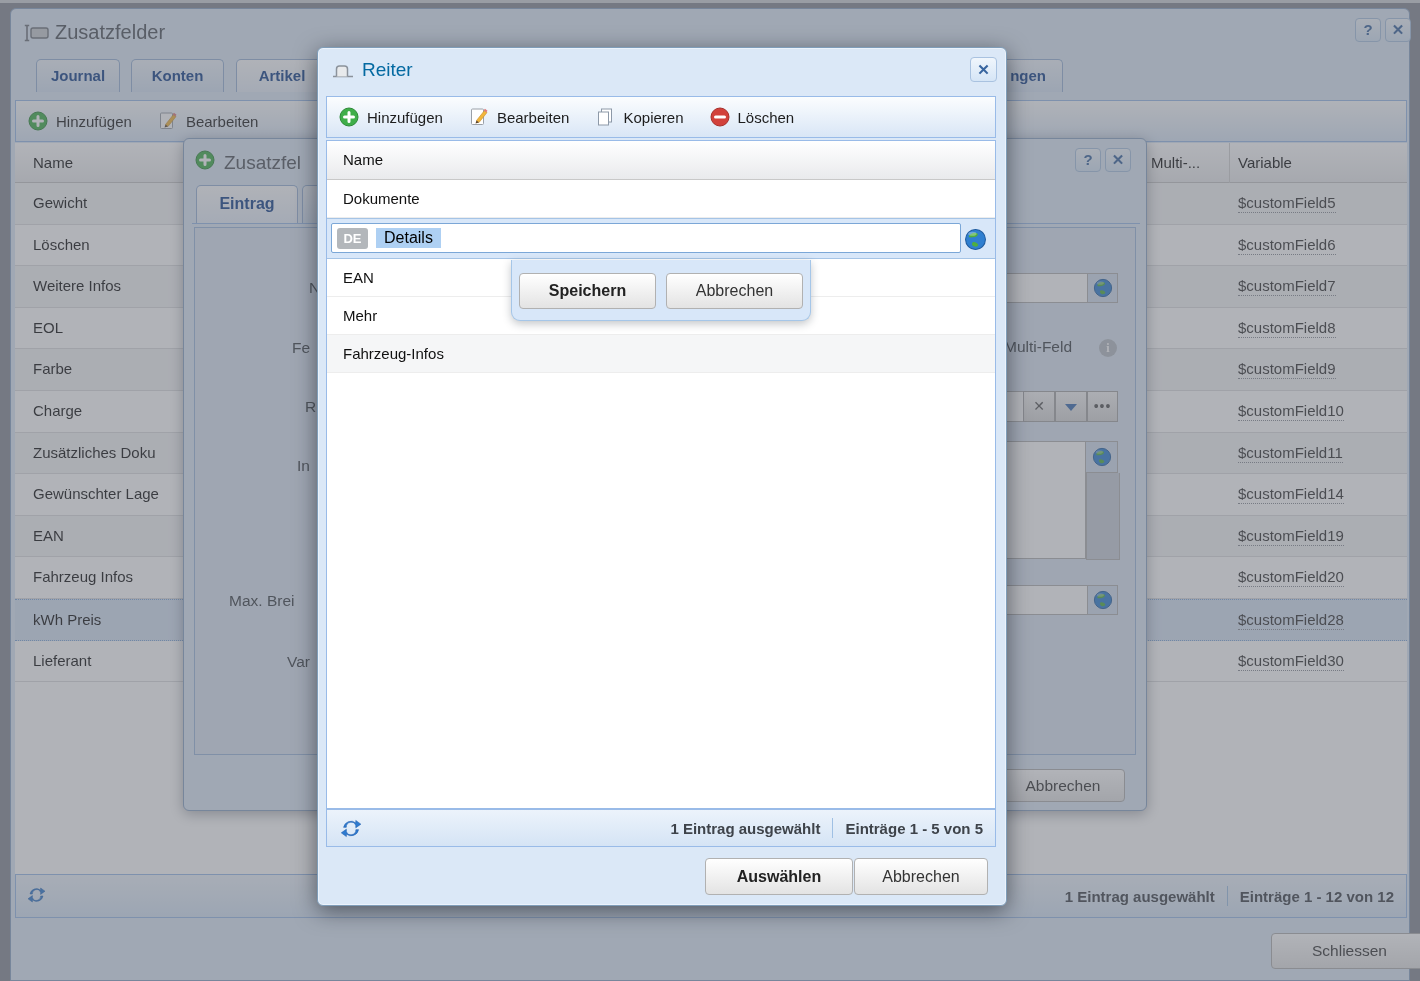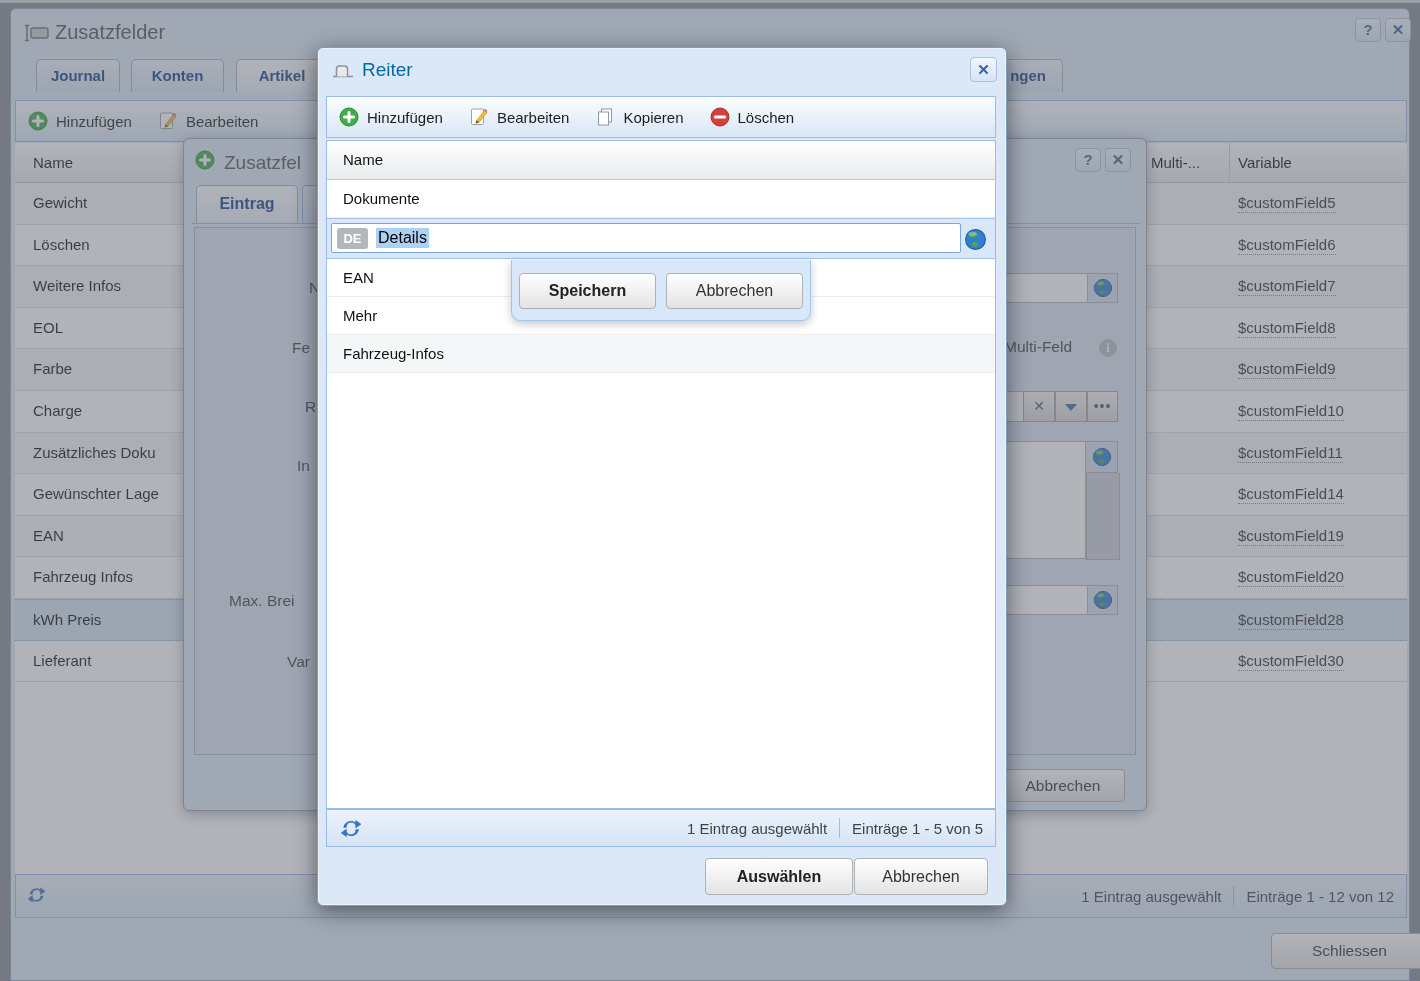--- a/index.html
+++ b/index.html
@@ -45,21 +45,21 @@
   .grid-header{
     position:absolute;box-sizing:border-box;
     background:linear-gradient(#ffffff,#e9eaec);
     border-bottom:1px solid #c5c5c5;
     font-size:15px;color:#101010;
   }
   .statusbar{
     position:absolute;box-sizing:border-box;
     background:linear-gradient(#ecf3fb,#d5e4f5);
     border:1px solid #99bbe8;
-    font-size:15px;color:#3e434a;
+    font-size:15px;color:#3e434a;font-weight:bold;
   }
   .status-right{position:absolute;right:12px;top:0;bottom:0;display:flex;align-items:center;gap:12px;}
   .status-sep{width:1px;height:20px;background:#9fc0e4;}
   .dotted-link{border-bottom:1px dotted #8a8f96;padding-bottom:1px;}
 
   
   #main-window{left:10px;top:8px;width:1400px;height:973px;border-radius:6px 6px 0 0;z-index:1;}
   #mw-title{left:44px;top:12px;}
   #mw-icon{left:12px;top:15px;}
   #mw-help{left:1344px;top:9px;}
@@ -118,21 +118,21 @@
   #rd-title{left:44px;top:11px;font-size:19px;color:#0369a1;}
   #rd-close{left:652px;top:9px;width:27px;height:25px;line-height:23px;}
   #rd-toolbar{left:8px;top:48px;width:670px;height:42px;}
   #rd-table{left:8px;top:92px;width:670px;height:669px;box-sizing:border-box;background:#fff;border:1px solid #99bbe8;overflow:hidden;}
   #rd-header{position:relative;height:38px;background:linear-gradient(#ffffff,#e9eaec);border-bottom:1px solid #c8c8c8;font-size:15px;color:#101010;line-height:37px;padding-left:16px;}
   .rd-row{position:relative;height:37px;line-height:37px;border-bottom:1px solid #ededed;font-size:15px;color:#111;padding-left:16px;}
   .rd-row.stripe{background:#f5f6f7;}
   #rd-editrow{position:relative;height:41px;background:#d8e7f9;border-top:1px solid #a5c4e6;border-bottom:1px solid #a5c4e6;box-sizing:border-box;}
   #rd-input{position:absolute;left:4px;top:4px;width:630px;height:30px;box-sizing:border-box;background:#fff;border:1px solid #7ba7d7;border-radius:2px;display:flex;align-items:center;padding:0 5px;}
   #rd-lang{width:31px;height:21px;background:#b3b7bb;border-radius:3px;color:#fff;font-size:13px;font-weight:bold;text-align:center;line-height:21px;flex:0 0 auto;}
-  #rd-value{margin-left:8px;font-size:16px;color:#000;background:#aed0f3;padding:1px 2px;}
+  #rd-value{margin-left:8px;font-size:16px;color:#000;background:#aed0f3;padding:1px 8px;}
   #rd-globe{position:absolute;right:8px;top:9px;}
   #rd-popup{position:absolute;left:193px;top:212px;width:300px;height:61px;box-sizing:border-box;
     background:#d8e7f9;border:1px solid #a5c6e8;border-top:none;border-radius:0 0 9px 9px;
     display:flex;justify-content:center;gap:10px;padding-top:13px;z-index:5;
     box-shadow:0 3px 8px rgba(20,30,45,.25);}
   #rd-popup .btn{position:relative;width:137px;height:36px;line-height:34px;font-size:16px;}
   #rd-status{left:8px;top:761px;width:670px;height:38px;}
   #rd-refresh{position:absolute;left:12px;top:7px;}
   #rd-select{left:387px;top:810px;width:148px;height:37px;line-height:35px;font-size:16px;}
   #rd-cancel{left:536px;top:810px;width:134px;height:37px;line-height:35px;font-size:16px;}

